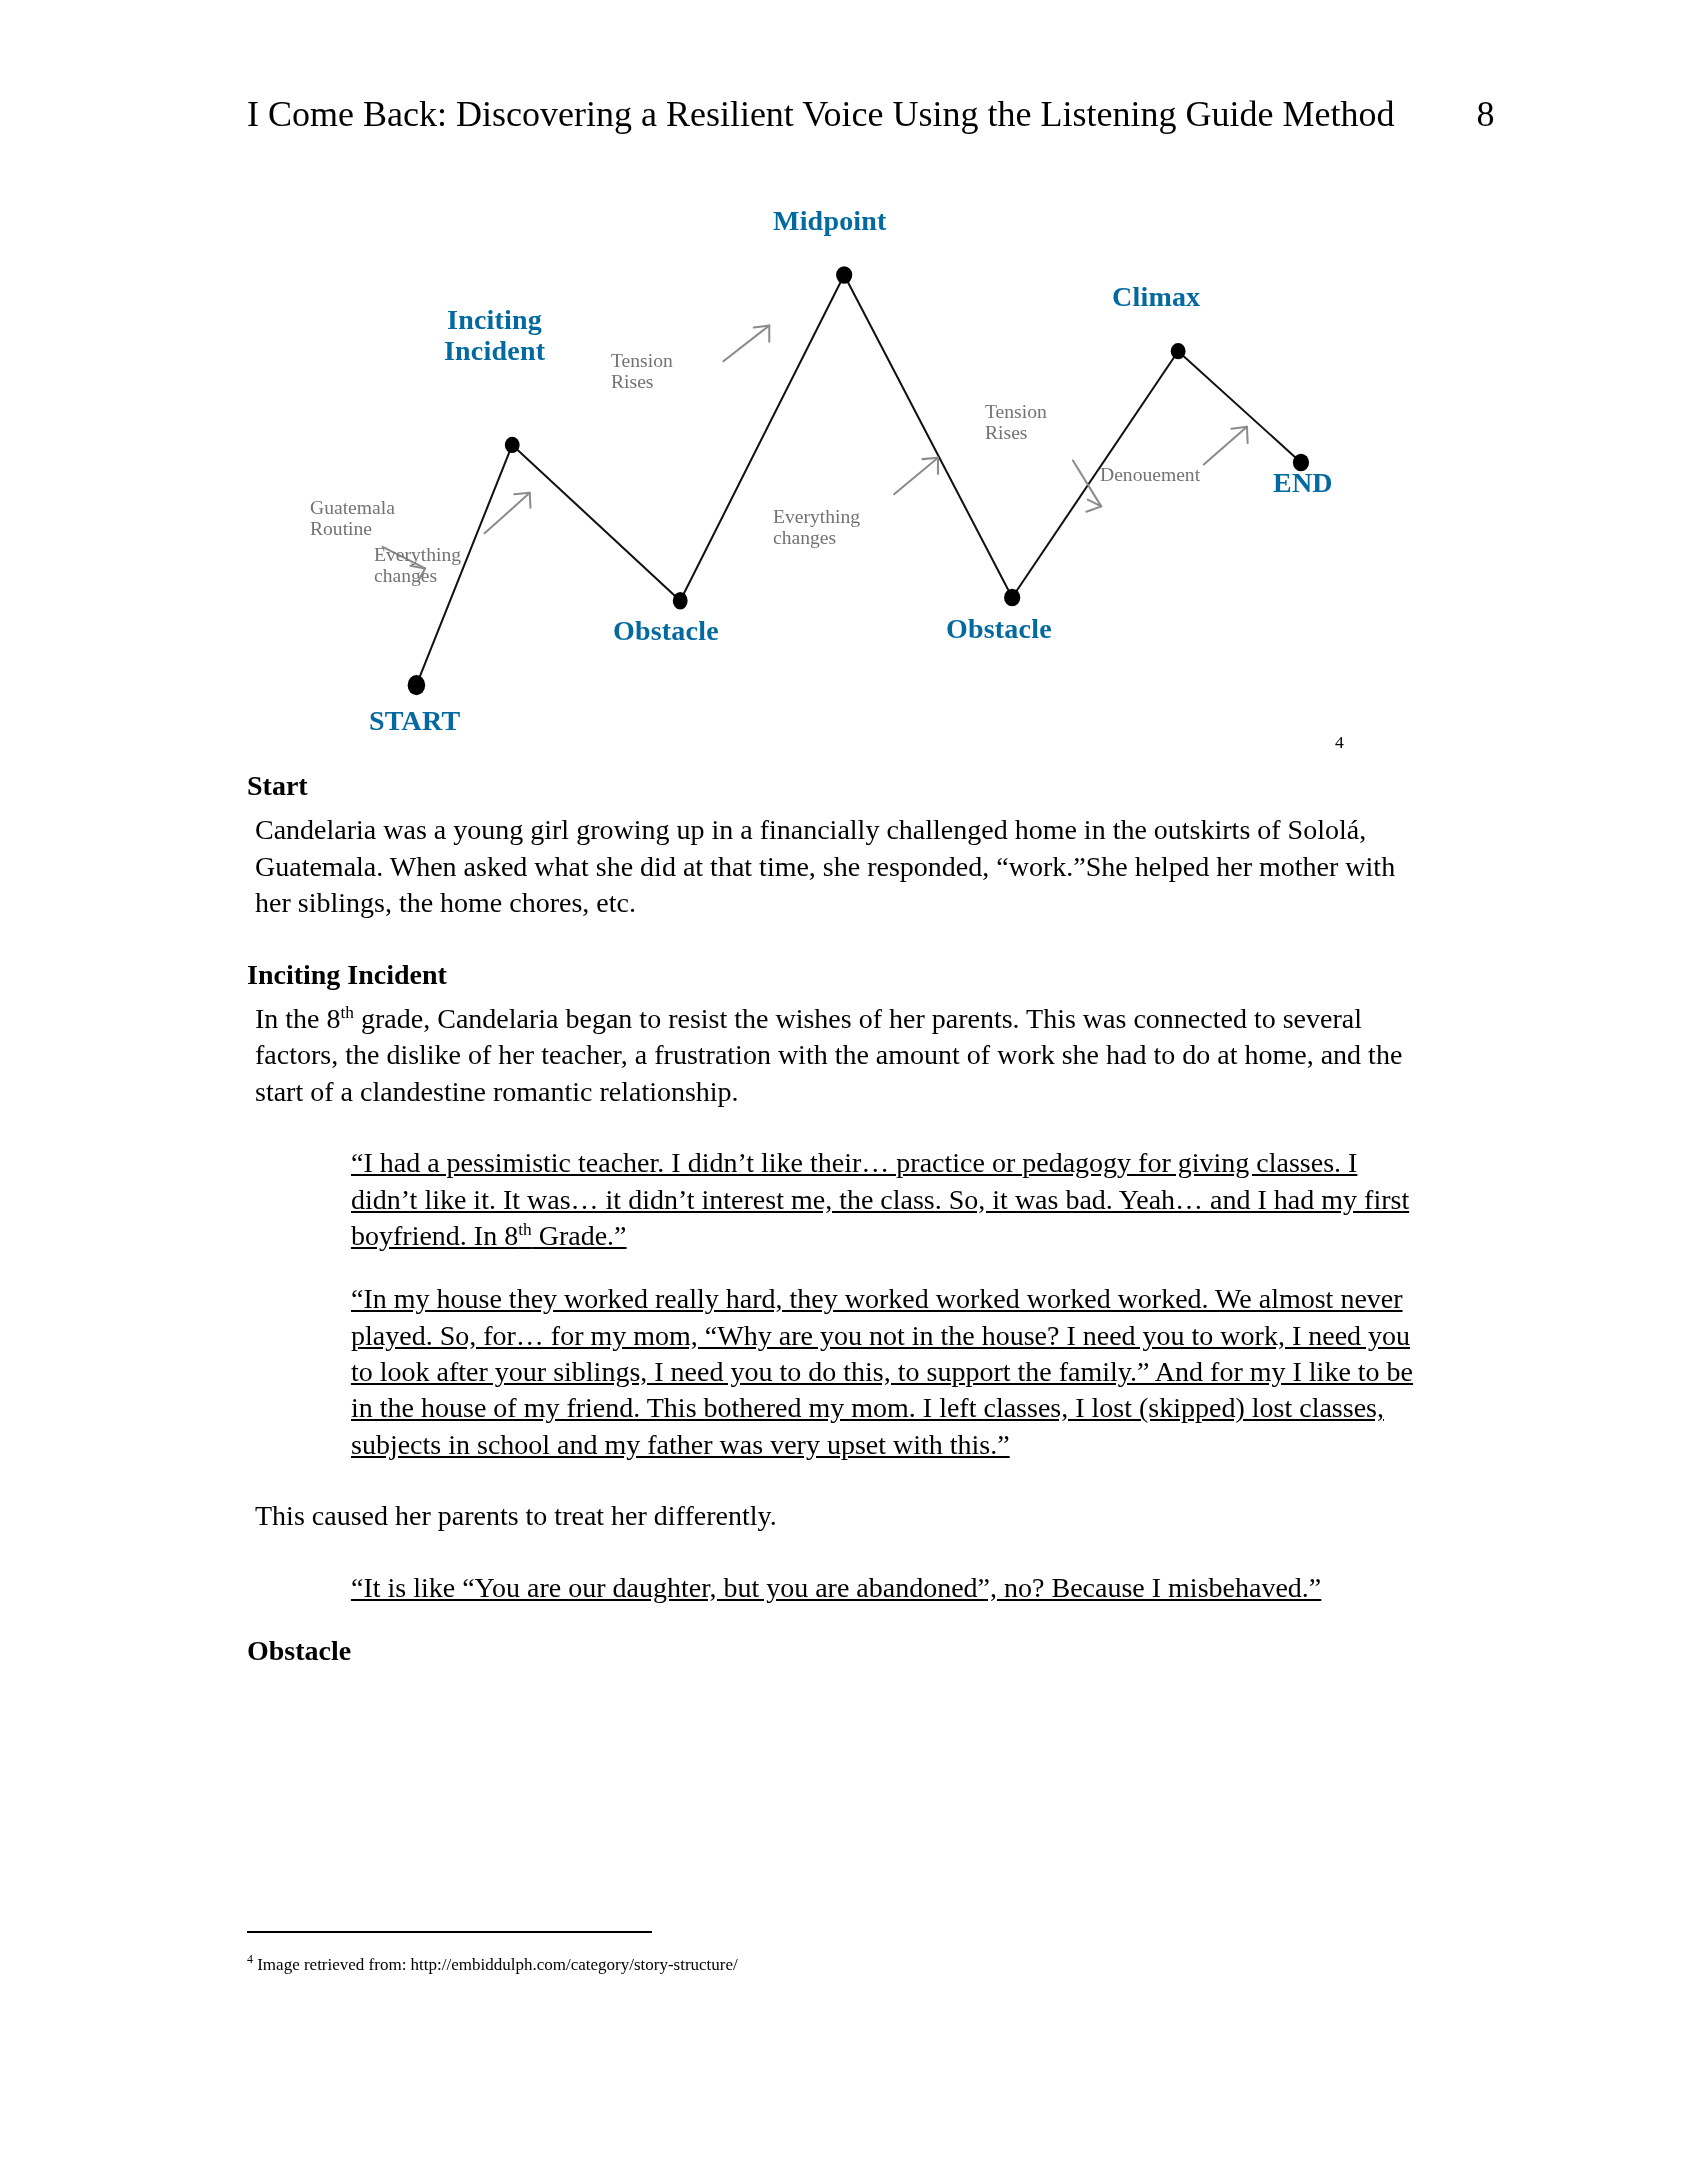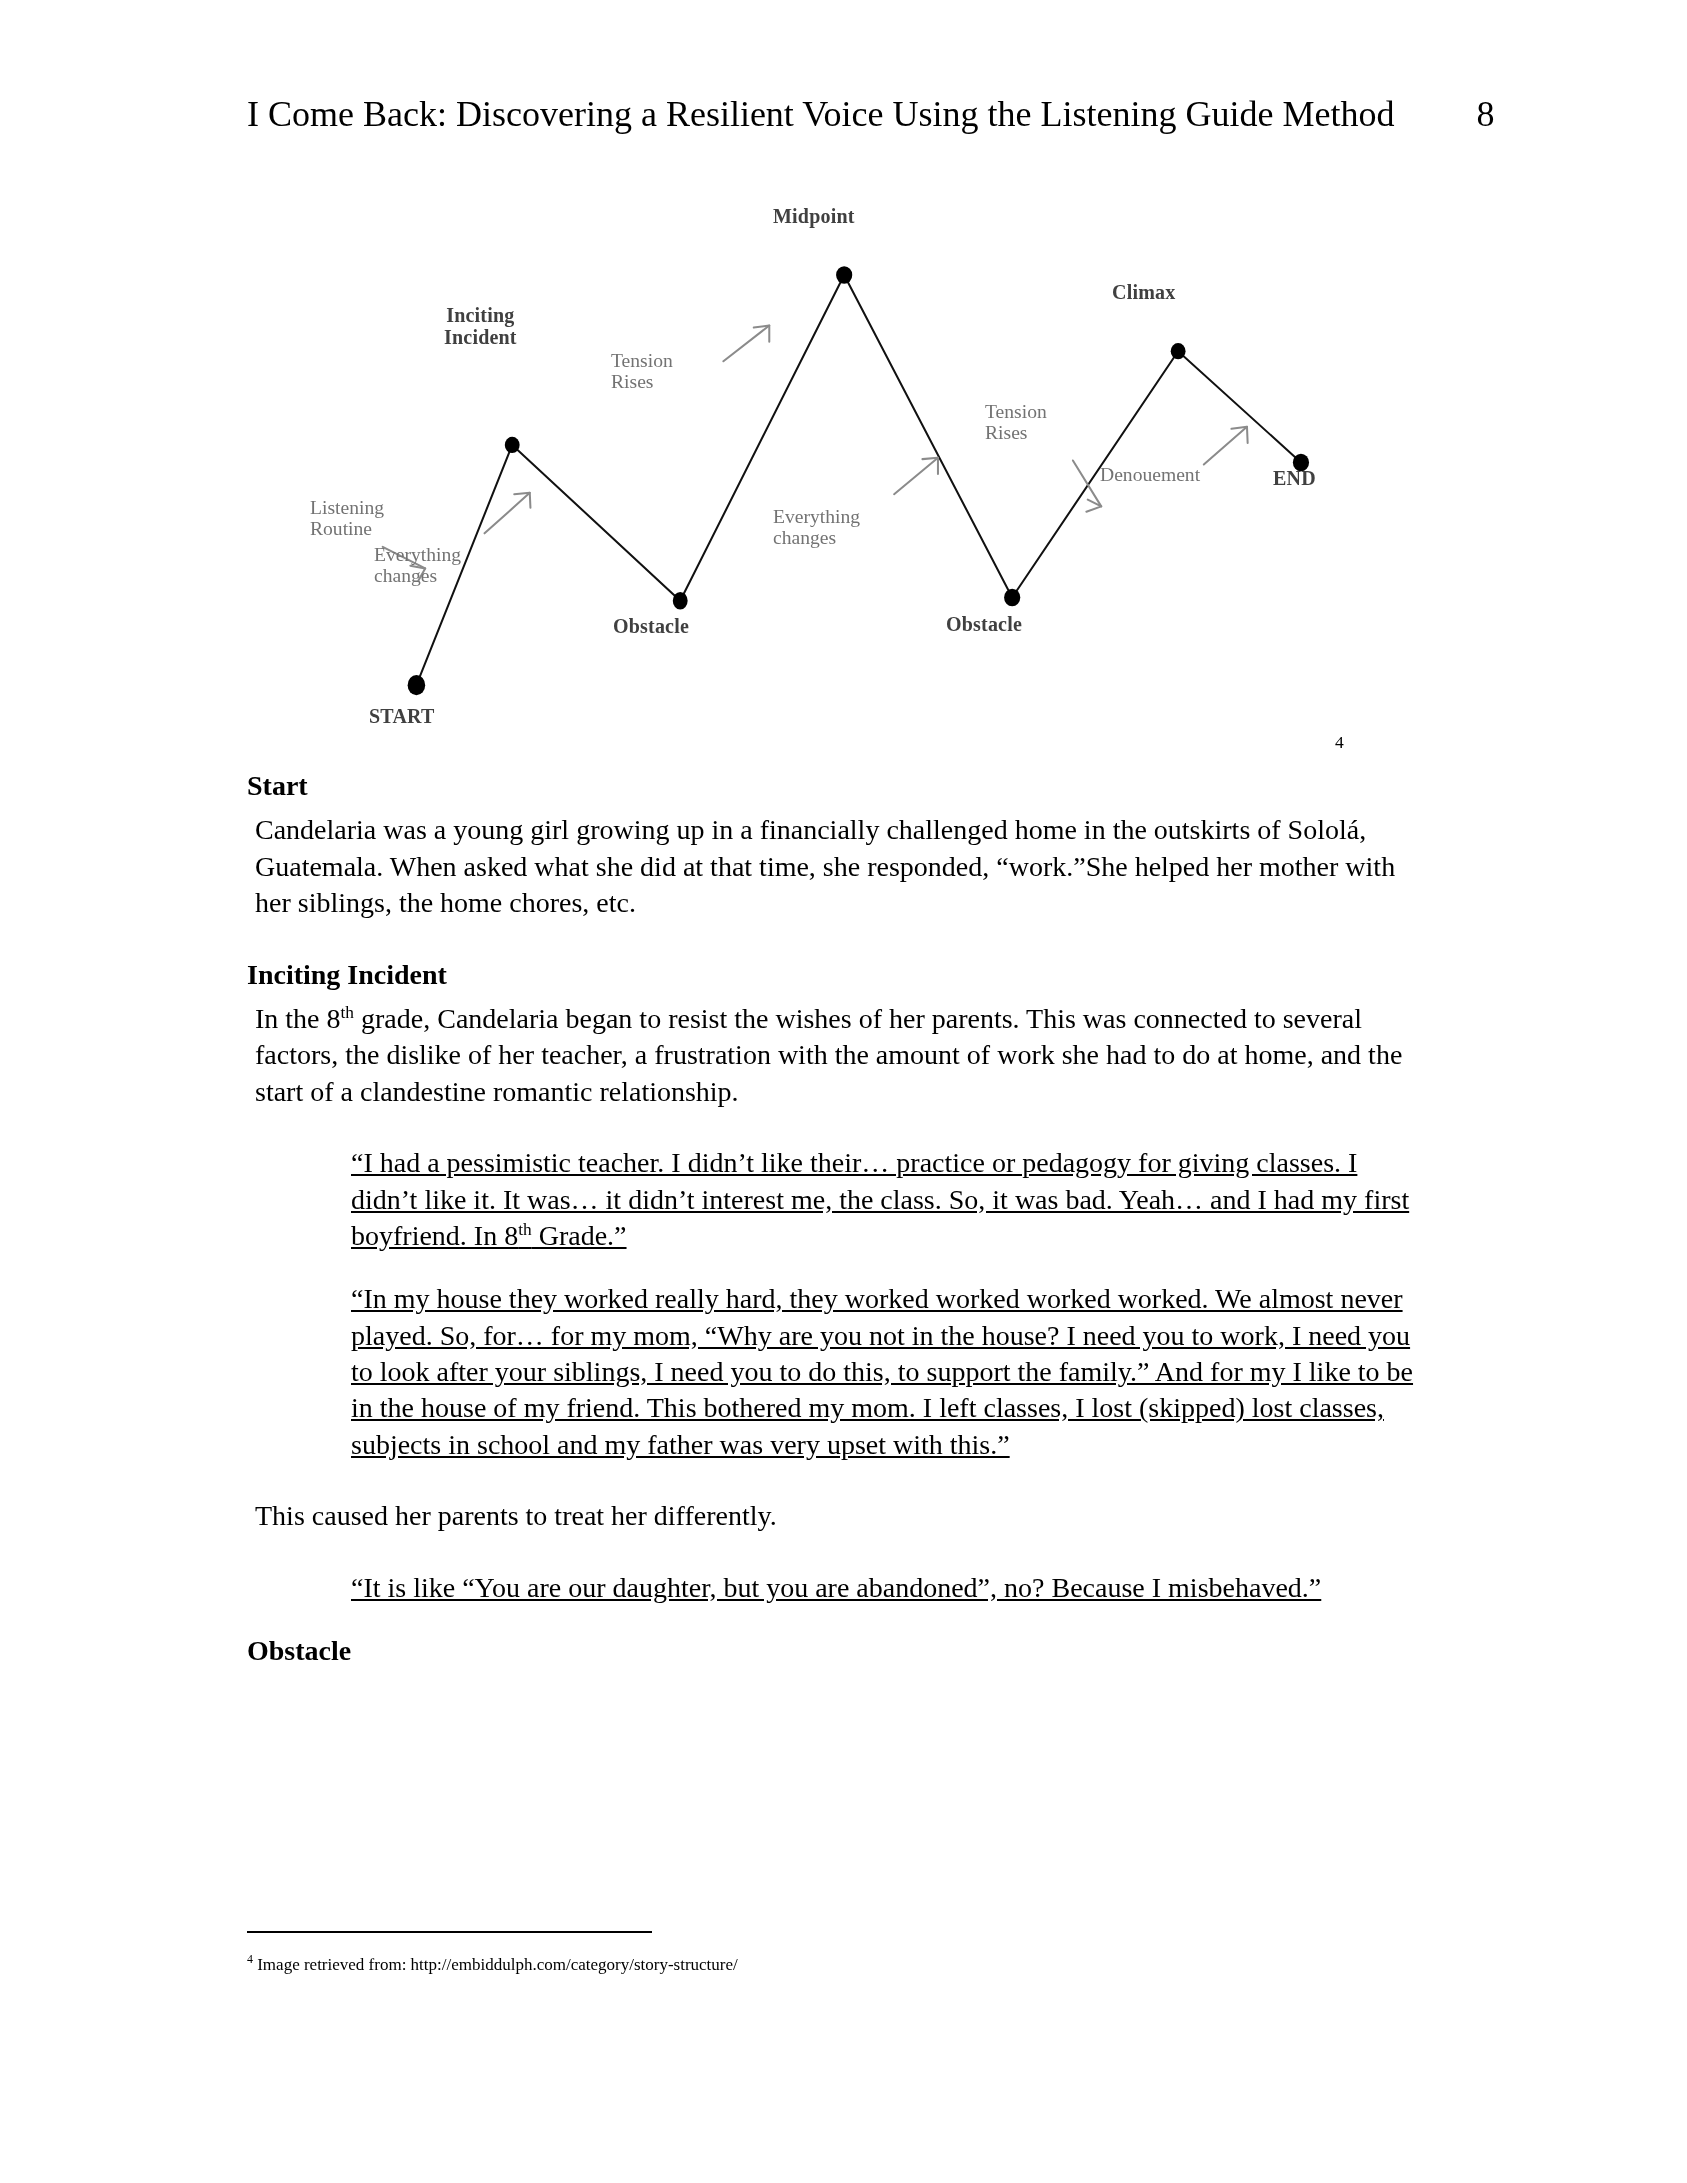--- a/index.html
+++ b/index.html
@@ -28,21 +28,21 @@
 
   
   .figure {
     position:absolute;
     left:270px; top:169px;
     width:1147px; height:560px;
   }
   .figure svg { display:block; width:100%; height:100%; }
 
   .lbl          { position:absolute; white-space:nowrap; line-height:1.08; }
-  .lbl-major    { color:#404040; font-weight:bold; font-size:20px; letter-spacing:0.2px; }
+  .lbl-major    { color:#0369a1; font-weight:bold; font-size:28px; letter-spacing:0.2px; }
   .lbl-major.two-line { line-height:1.12; text-align:center; }
   .lbl-minor    { color:#737373; font-size:19.6px; }
 
   
   .fig-footmark {
     position:absolute;
     left:1335px; top:732px;
     font-size:17.5px;
   }
 
@@ -135,21 +135,21 @@
 
     <div class="lbl lbl-major" style="left:343px; top:447px;">Obstacle</div>
 
     <div class="lbl lbl-major" style="left:676px; top:445px;">Obstacle</div>
 
     <div class="lbl lbl-major" style="left:99px; top:537px;">START</div>
 
     <div class="lbl lbl-major" style="left:1003px; top:299px;">END</div>
 
     <div class="lbl lbl-minor" style="left:40px; top:328px;">
-      <div>Listening</div>
+      <div>Guatemala</div>
       <div>Routine</div>
     </div>
 
     <div class="lbl lbl-minor" style="left:104px; top:375px;">
       <div>Everything</div>
       <div>changes</div>
     </div>
 
     <div class="lbl lbl-minor" style="left:341px; top:181px;">
       <div>Tension</div>

